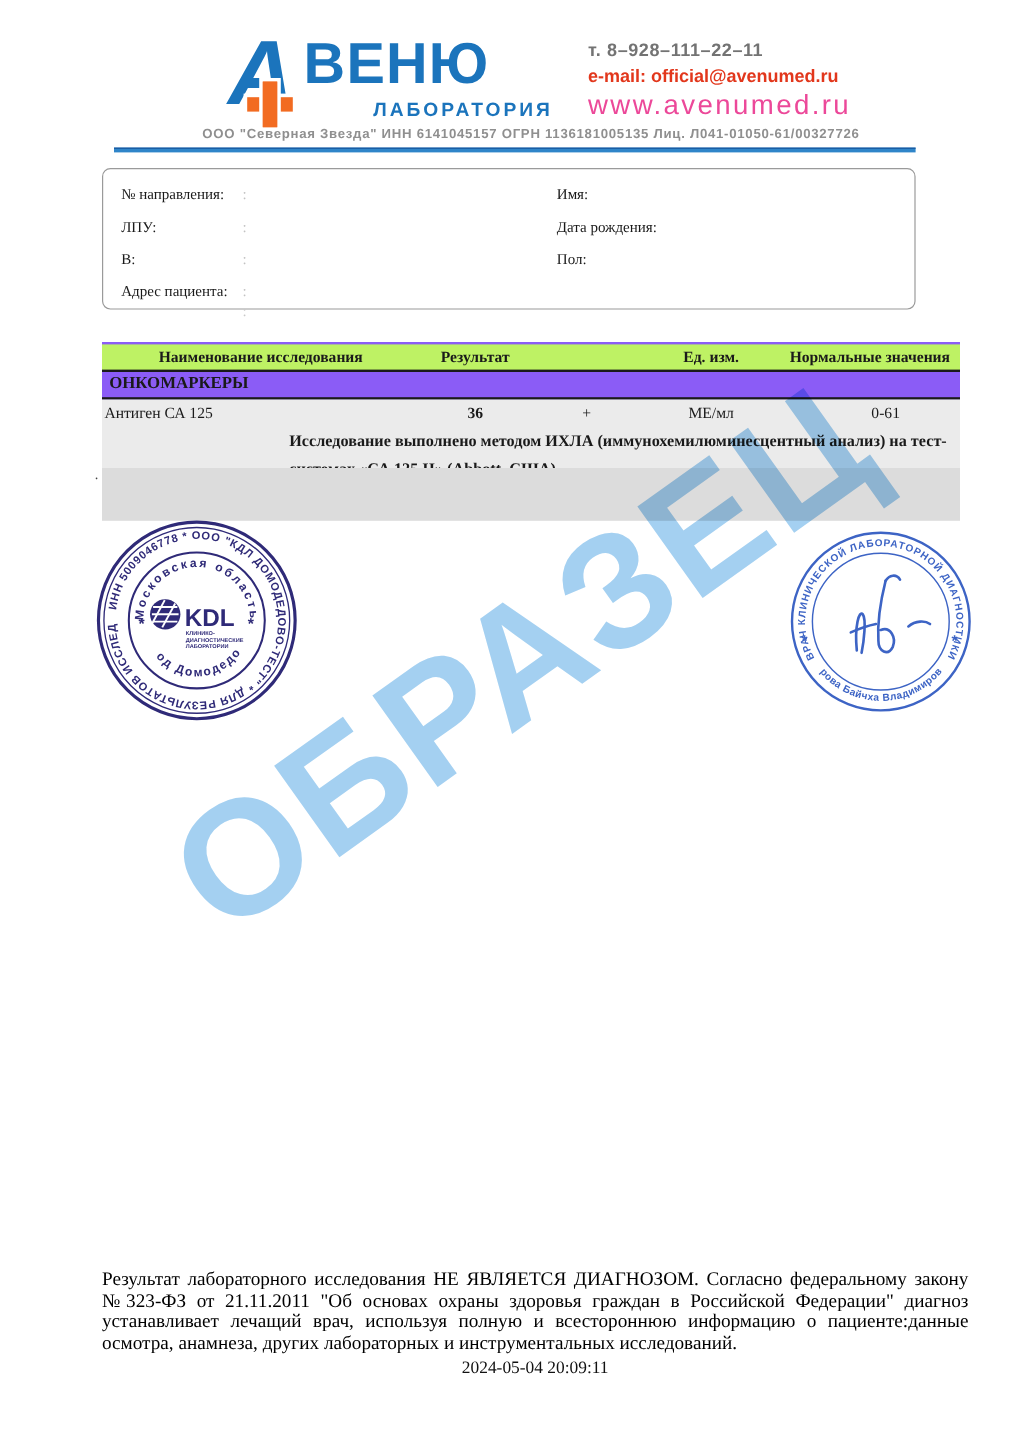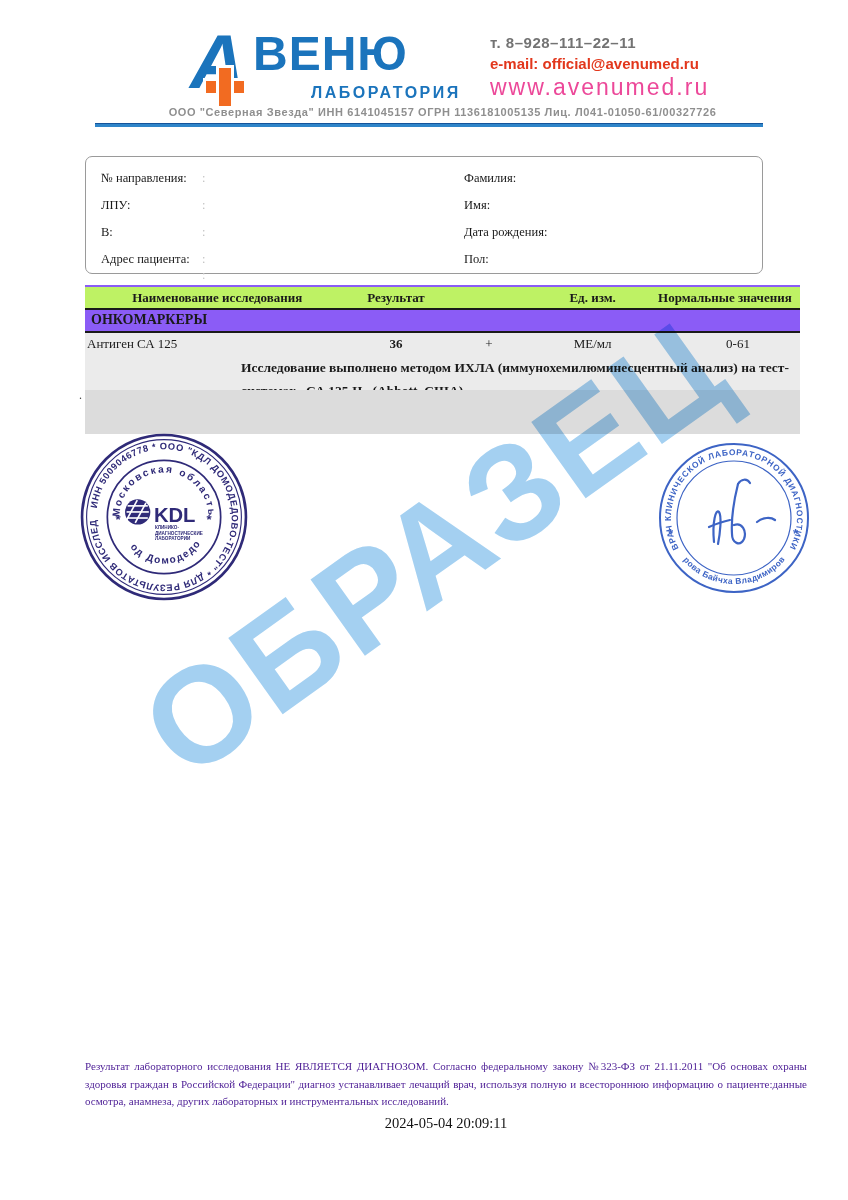--- a/index.html
+++ b/index.html
@@ -40,21 +40,21 @@
     position:absolute;left:85px;top:106px;width:715px;
     text-align:center;font-family:"Liberation Sans",sans-serif;
     font-size:11px;font-weight:700;color:#8f8f8f;letter-spacing:0.6px;
   }
   .blue-rule{
     position:absolute;left:95px;top:123px;width:668px;height:3px;
     background:#2f85c9;border-top:1px solid #15549b;
   }
   
   .patient-box{
-    position:absolute;left:85px;top:156px;width:676px;height:116px;
+    position:absolute;left:85px;top:140px;width:676px;height:116px;
     border:1px solid #9a9a9a;border-radius:7px;
     font-size:12.5px;
   }
   .patient-col{position:absolute;top:10px;}
   .patient-col.left{left:15px;width:370px;}
   .patient-col.right{left:378px;width:280px;}
   .patient-row{position:relative;height:27px;line-height:22px;}
   .patient-row .colon{position:absolute;left:101px;top:0;color:#c2c2c2;}
   .patient-row .colon2{position:absolute;left:101px;top:16px;color:#c9c9c9;}
   
@@ -95,21 +95,21 @@
     position:absolute;left:55px;top:468px;width:760px;height:160px;
     display:flex;align-items:center;justify-content:center;
     font-family:"Liberation Sans",sans-serif;font-weight:800;font-size:136px;
     color:#9cccf0;letter-spacing:3px;
     transform:rotate(-35.5deg);transform-origin:center center;
     mix-blend-mode:multiply;opacity:0.92;
     z-index:50;pointer-events:none;white-space:nowrap;
   }
   
   .footer{position:absolute;left:85px;top:1058px;width:722px;}
-  .disclaimer{font-size:11px;line-height:17.5px;text-align:justify;color:#4c1d95;}
+  .disclaimer{font-size:16px;line-height:17.5px;text-align:justify;color:#000000;}
   .timestamp{margin-top:4px;text-align:center;font-size:14.5px;color:#111;}
 </style>
 </head>
 <body>
 
 <div class="page">
 
   <div class="logo-a">А</div>
   <div class="logo-plus">
     <div class="h"></div>
@@ -142,23 +142,20 @@
         <span>В:</span>
         <span class="colon">:</span>
       </div>
       <div class="patient-row">
         <span>Адрес пациента:</span>
         <span class="colon">:</span>
         <span class="colon2">:</span>
       </div>
     </div>
     <div class="patient-col right">
-      <div class="patient-row">
-        <span>Фамилия:</span>
-      </div>
       <div class="patient-row">
         <span>Имя:</span>
       </div>
       <div class="patient-row">
         <span>Дата рождения:</span>
       </div>
       <div class="patient-row">
         <span>Пол:</span>
       </div>
     </div>

